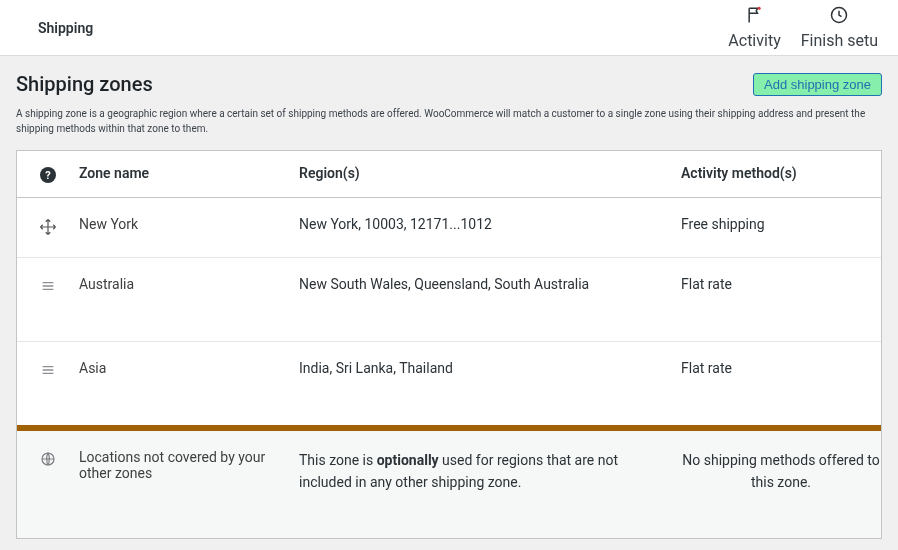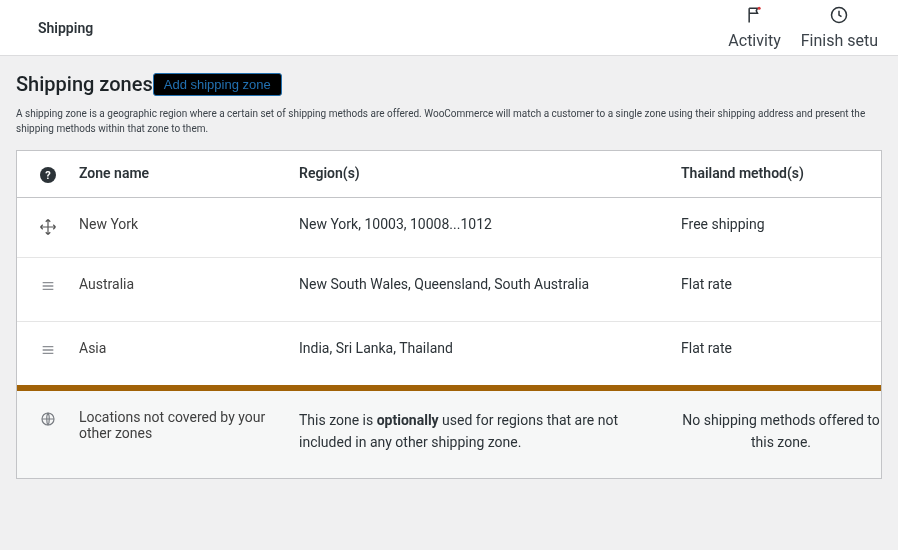--- a/index.html
+++ b/index.html
@@ -3,32 +3,32 @@
   <meta charset="utf-8">
   <style>
     * { box-sizing: border-box; margin: 0; padding: 0; }
     body { font-family: -apple-system, BlinkMacSystemFont, "Segoe UI", Roboto, Helvetica, Arial, sans-serif; font-size: 14px; color: #2c3338; background: #f0f0f1; width: 898px; }
     .topbar { background: #fff; border-bottom: 1px solid #dcdcde; display: flex; align-items: center; justify-content: space-between; padding: 0 20px 0 38px; height: 56px; gap: 25px; }
     .topbar-title { font-weight: 600; font-size: 14px; }
     .topbar-actions { display: flex; gap: 20px; }
     .topbar-action { display: flex; flex-direction: column; align-items: center; gap: 2px; font-size: 16px; color: #3c434a; cursor: pointer; }
     .topbar-action svg { width: 20px; height: 20px; }
     .content { padding: 16px; }
-    .heading-row { display: flex; align-items: center; margin-bottom: 10px; }
+    .heading-row { display: flex; align-items: center; gap: 10px; margin-bottom: 10px; justify-content: space-between; }
     .heading { font-size: 20px; font-weight: 500; color: #1d2327; }
-    .add-btn { border: 1px solid #2271b1; color: #2271b1; background: #000000; padding: 3px 10px; font-size: 13px; border-radius: 3px; cursor: pointer; }
+    .add-btn { border: 1px solid #2271b1; color: #2271b1; background: #86efac; padding: 3px 10px; font-size: 13px; border-radius: 3px; cursor: pointer; }
     .desc { font-size: 10px; color: #3c434a; line-height: 1.5; margin-bottom: 14px; max-width: 880px; }
     .table { background: #fff; border: 1px solid #c3c4c7; width: 100%; }
     .thead-row, .zone-row { display: flex; align-items: flex-start; }
     .thead-row { border-bottom: 1px solid #c3c4c7; padding: 14px 0; font-weight: 600; font-size: 14px; color: #2c3338; }
     .col-handle { width: 62px; display: flex; justify-content: center; padding-top: 2px; }
     .col-name { width: 220px; padding-right: 10px; }
     .col-regions { flex: 1; padding-right: 20px; }
     .col-methods { width: 200px; }
-    .zone-row { border-bottom: 1px solid #e5e5e5; padding: 18px 0 24px 0; font-size: 14px; }
+    .zone-row { border-bottom: 1px solid #e5e5e5; padding: 18px 0 44px 0; font-size: 14px; }
     .zone-row.active { padding: 18px 0 18px 0; }
     .zone-row:last-child { border-bottom: none; }
     .zone-link { color: #404040; text-decoration: none; cursor: pointer; }
     .row-actions { font-size: 13px; margin-top: 6px; }
     .row-actions .sep { color: #3c434a; padding: 0 2px; }
     .row-actions .delete { color: #b32d2e; cursor: pointer; }
     .row-actions .edit { color: #2271b1; cursor: pointer; }
     .default-row { background: #f6f7f7; border-top: 6px solid #a16207; }
     .default-row .col-regions { line-height: 1.6; }
     .default-row .col-methods { line-height: 1.6; text-align: center; }
@@ -71,32 +71,32 @@
   </div>
   <p class="desc">A shipping zone is a geographic region where a certain set of shipping methods are offered. WooCommerce will match a customer to a single zone using their shipping address and present the shipping methods within that zone to them.</p>
 
   <div class="table">
     <div class="thead-row">
       <div class="col-handle">
         <span class="help-icon">?</span>
       </div>
       <div class="col-name">Zone name</div>
       <div class="col-regions">Region(s)</div>
-      <div class="col-methods">Thailand method(s)</div>
+      <div class="col-methods">Activity method(s)</div>
     </div>
 
     <div id="zones-body">
         <div class="zone-row active">
           <div class="col-handle">
             <span class="hamburger"><svg width="18" height="18" viewBox="0 0 24 24" fill="none" stroke="#555" stroke-width="1.6">
                 <path d="M12 2v20M2 12h20M12 2l-3 3M12 2l3 3M12 22l-3-3M12 22l3-3M2 12l3-3M2 12l3 3M22 12l-3-3M22 12l-3 3"></path>
               </svg></span>
           </div>
           <div class="col-name"><a class="zone-link">New York</a></div>
-          <div class="col-regions">New York, 10003, 10008...1012</div>
+          <div class="col-regions">New York, 10003, 12171...1012</div>
           <div class="col-methods">Free shipping</div>
         </div>
         <div class="zone-row">
           <div class="col-handle">
             <span class="hamburger"><svg width="16" height="16" viewBox="0 0 24 24" fill="none" stroke="#8c8f94" stroke-width="2">
                 <path d="M4 7h16M4 12h16M4 17h16"></path>
               </svg></span>
           </div>
           <div class="col-name"><a class="zone-link">Australia</a></div>
           <div class="col-regions">New South Wales, Queensland, South Australia</div>

